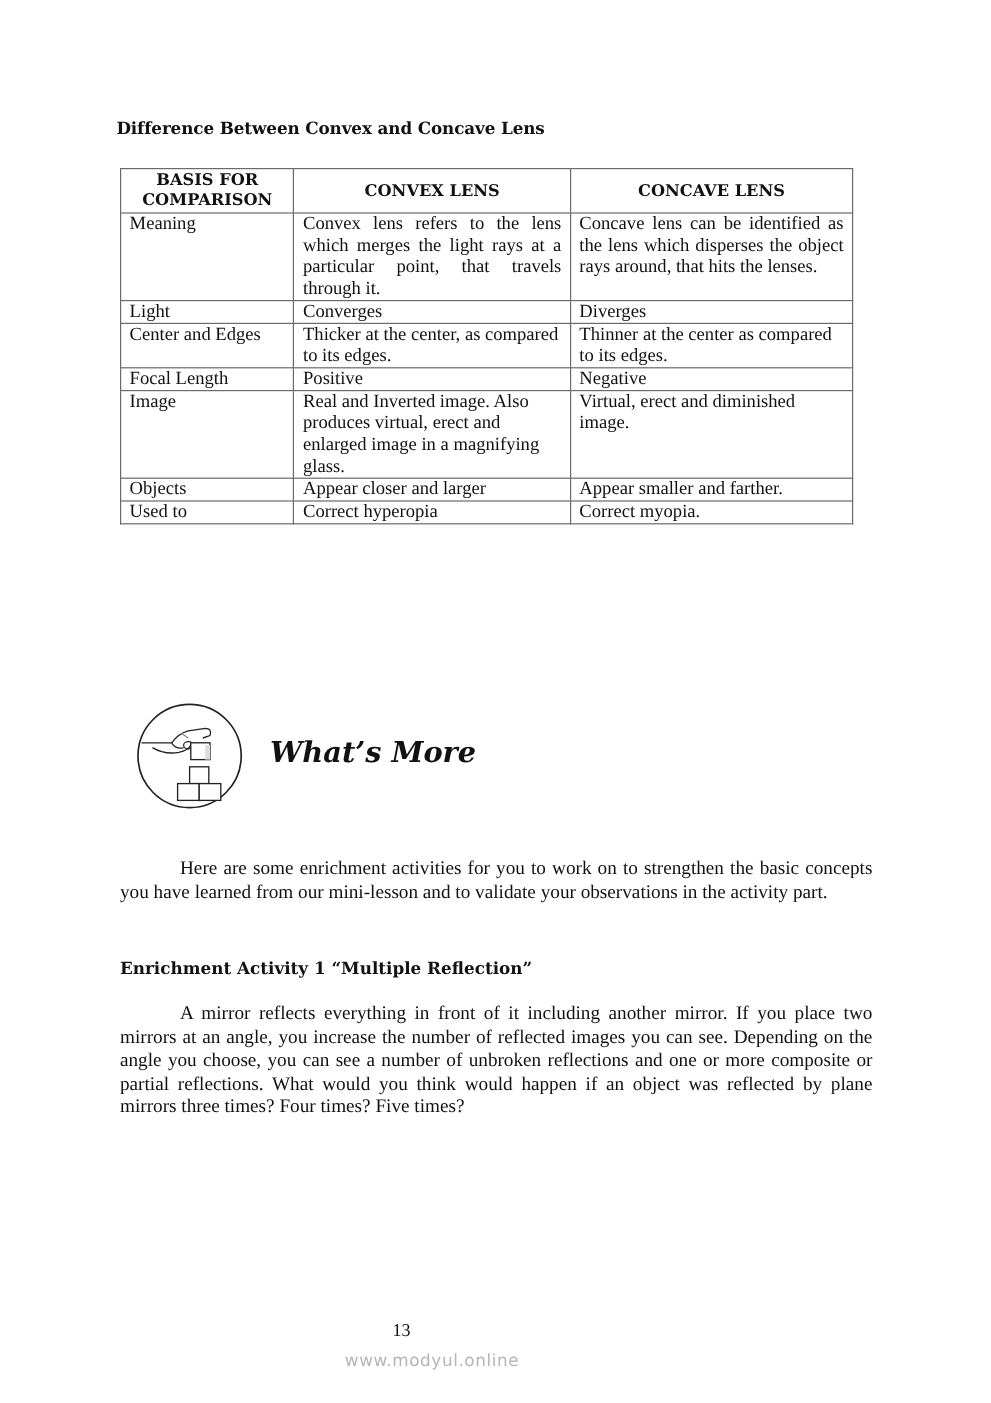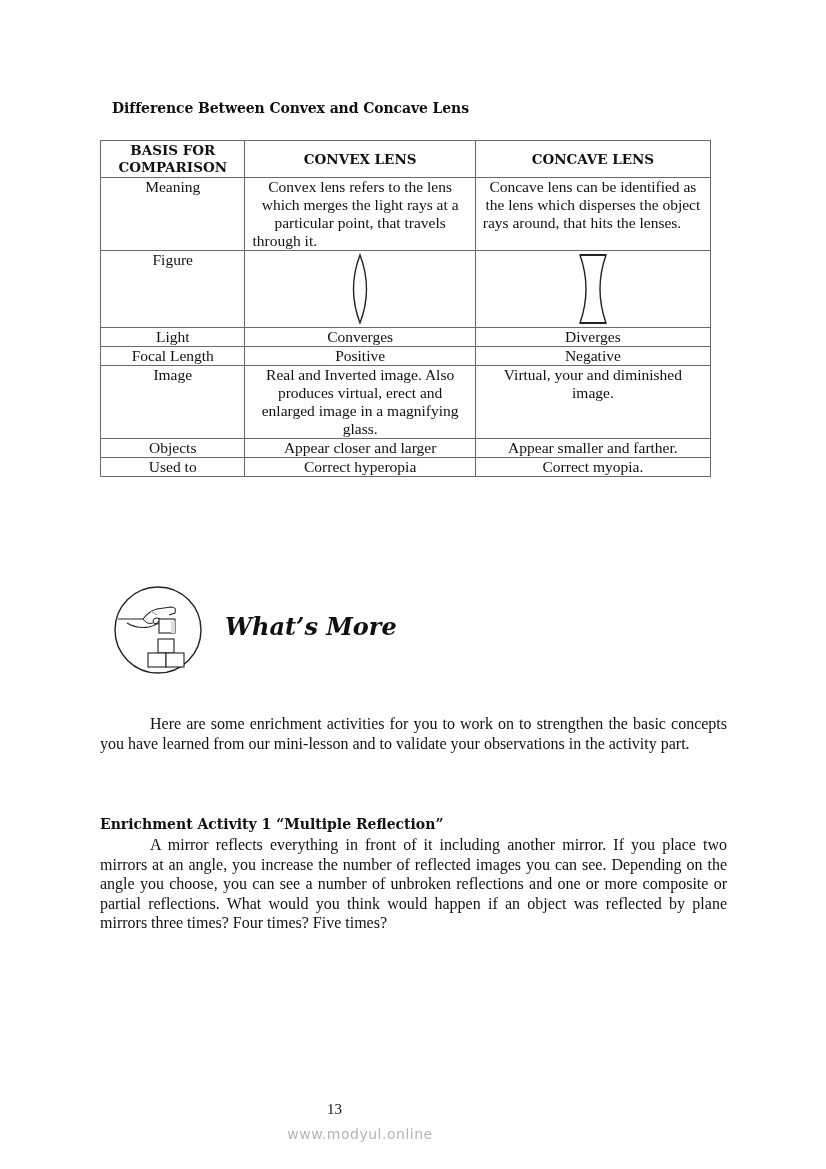--- a/index.html
+++ b/index.html
@@ -1,36 +1,36 @@
 <!DOCTYPE html>
 <html><head>
 <meta charset="utf-8">
 <style>
   html, body { margin: 0; padding: 0; background: #ffffff; }
   body { width: 826px; height: 1169px; position: relative; overflow: hidden;
          font-family: "DejaVu Serif", "Liberation Serif", serif; color: #111; }
-  .title { position: absolute; left: 112px; top: 100px; font-size: 14px; font-weight: bold;
+  .title { position: absolute; left: 97px; top: 100px; font-size: 14px; font-weight: bold;
            font-family: "DejaVu Serif", serif; letter-spacing: -0.1px; }
   table.cmp { position: absolute; left: 100px; top: 140px; width: 611px; border-collapse: collapse;
               font-family: "Liberation Serif", serif; font-size: 15.5px; line-height: 18px; }
-  table.cmp td, table.cmp th { border: 1px solid #6a6a6a; vertical-align: top; padding: 0 7px; text-align: center; }
+  table.cmp td, table.cmp th { border: 1px solid #6a6a6a; vertical-align: top; padding: 0 7px; }
   table.cmp th { font-family: "DejaVu Serif", serif; font-size: 13.5px; font-weight: bold;
                  text-align: center; vertical-align: middle; line-height: 17px; padding: 1px 4px; height: 34px; }
   col.c1 { width: 145px; } col.c2 { width: 233px; } col.c3 { width: 238px; }
   td.just { text-align: justify; text-align-last: left; }
   tr.figrow td { height: 76px; }
   .fig { display: flex; justify-content: center; align-items: center; height: 76px; }
   .more-icon { position: absolute; left: 113px; top: 585px; width: 90px; height: 90px; }
   .more-title { position: absolute; left: 225px; top: 612px; font-family: "DejaVu Serif", serif;
                 font-size: 24px; font-weight: bold; font-style: italic; }
   .para { position: absolute; left: 100px; width: 627px; font-family: "Liberation Serif", serif;
           font-size: 16px; line-height: 19.6px; text-align: justify; }
   .para .indent { display: inline-block; width: 50px; }
   .act-title { position: absolute; left: 100px; top: 800px; font-family: "DejaVu Serif", serif;
-               font-size: 14px; font-weight: bold; margin-top: 16px; }
+               font-size: 14px; font-weight: bold; }
   .pagenum { position: absolute; left: 0; width: 669px; top: 1101px; text-align: center;
              font-family: "Liberation Serif", serif; font-size: 15px; }
   .watermark { position: absolute; left: 0; width: 720px; top: 1126px; text-align: center;
                font-family: "DejaVu Sans", sans-serif; font-size: 14px; color: #b5b5b5; letter-spacing: 0.5px; }
 </style>
 </head>
 <body>
 
 <div class="title">Difference Between Convex and Concave Lens</div>
 
@@ -46,53 +46,39 @@
       <th>CONVEX LENS</th>
       <th>CONCAVE LENS</th>
     </tr>
   </thead>
   <tbody>
     <tr>
       <td>Meaning</td>
       <td class="just">Convex lens refers to the lens which merges the light rays at a particular point, that travels through it.</td>
       <td class="just">Concave lens can be identified as the lens which disperses the object rays around, that hits the lenses.</td>
     </tr>
-    <tr class="figrow">
-      <td>Figure</td>
-      <td>
-        <div class="fig">
-          <svg width="30" height="72" viewBox="0 0 30 72">
-            <path d="M15 2 Q 2 36 15 70 Q 28 36 15 2 Z" fill="none" stroke="#222" stroke-width="1.4"></path>
-          </svg>
-        </div>
-      </td>
-      <td>
-        <div class="fig">
-          <svg width="34" height="72" viewBox="0 0 34 72">
-            <path d="M4 2 L30 2 Q 18 36 30 70 L4 70 Q 16 36 4 2 Z" fill="none" stroke="#222" stroke-width="1.4"></path>
-            <path d="M4 2 L30 2" stroke="#222" stroke-width="2"></path>
-            <path d="M4 70 L30 70" stroke="#222" stroke-width="2"></path>
-          </svg>
-        </div>
-      </td>
-    </tr>
     <tr>
       <td>Light</td>
       <td>Converges</td>
       <td>Diverges</td>
+    </tr>
+    <tr>
+      <td>Center and Edges</td>
+      <td>Thicker at the center, as compared to its edges.</td>
+      <td>Thinner at the center as compared to its edges.</td>
     </tr>
     <tr>
       <td>Focal Length</td>
       <td>Positive</td>
       <td>Negative</td>
     </tr>
     <tr>
       <td>Image</td>
       <td>Real and Inverted image. Also produces virtual, erect and enlarged image in a magnifying glass.</td>
-      <td>Virtual, your and diminished image.</td>
+      <td>Virtual, erect and diminished image.</td>
     </tr>
     <tr>
       <td>Objects</td>
       <td>Appear closer and larger</td>
       <td>Appear smaller and farther.</td>
     </tr>
     <tr>
       <td>Used to</td>
       <td>Correct hyperopia</td>
       <td>Correct myopia.</td>

